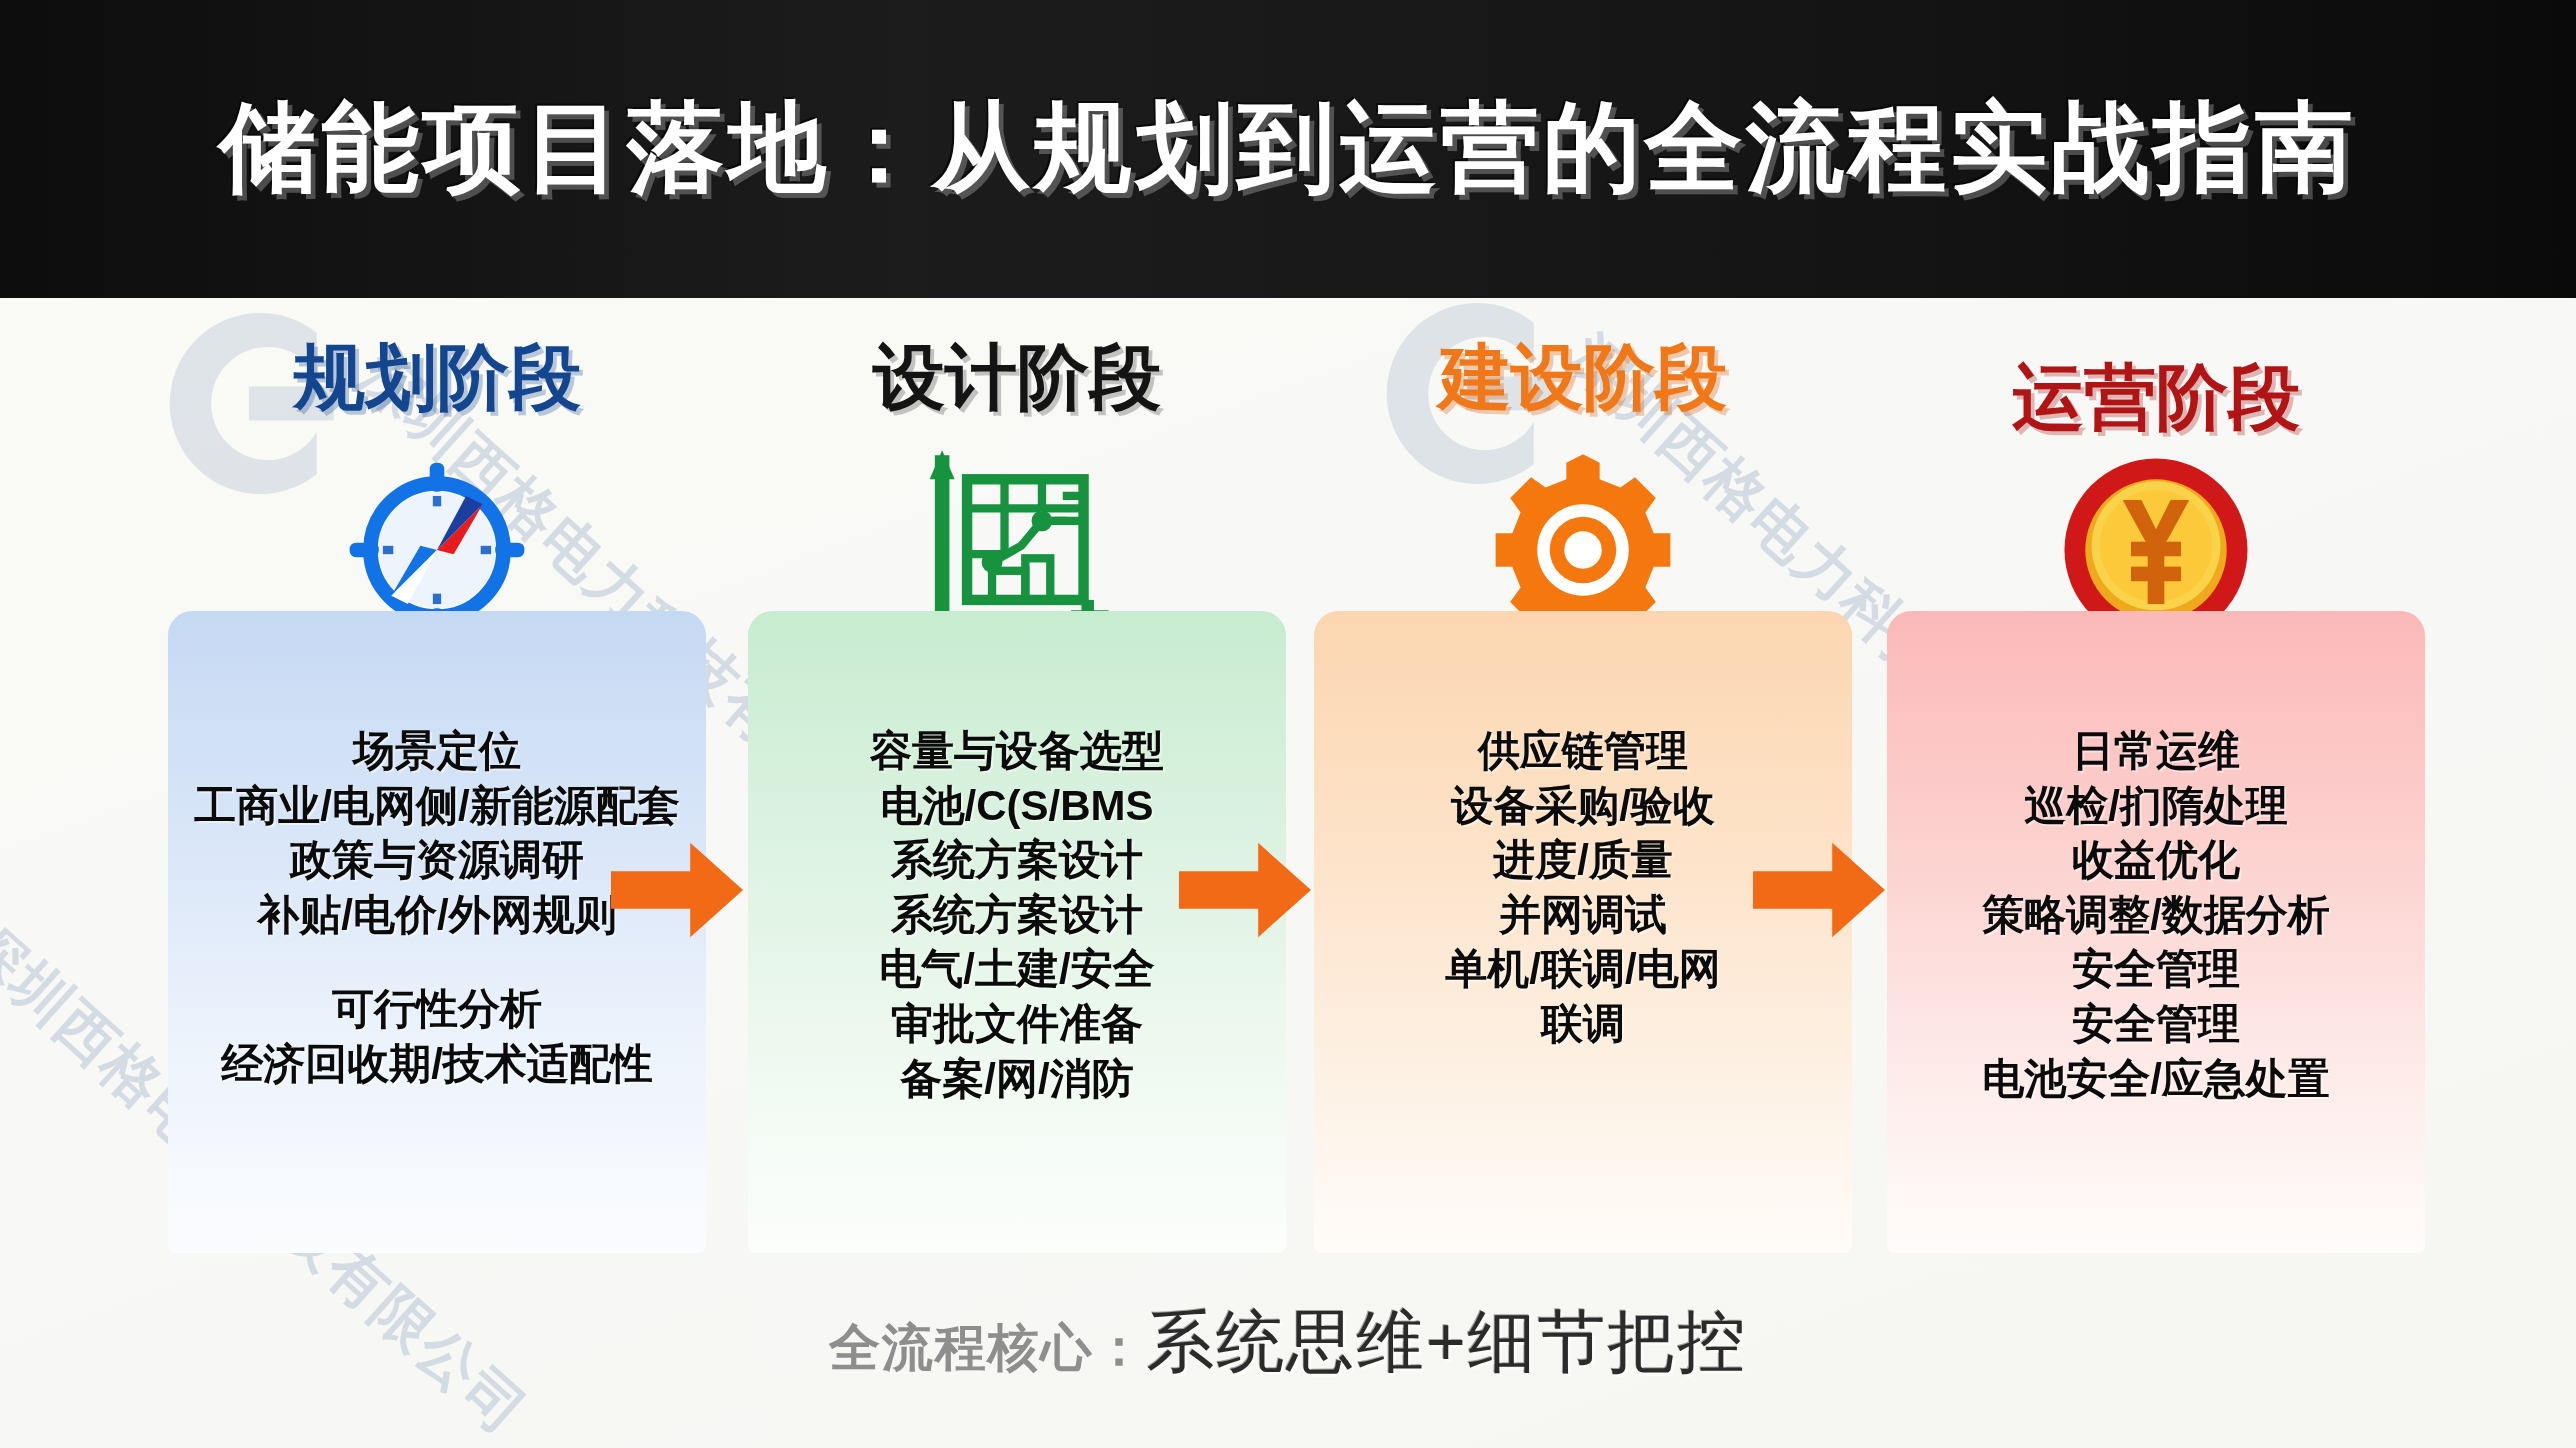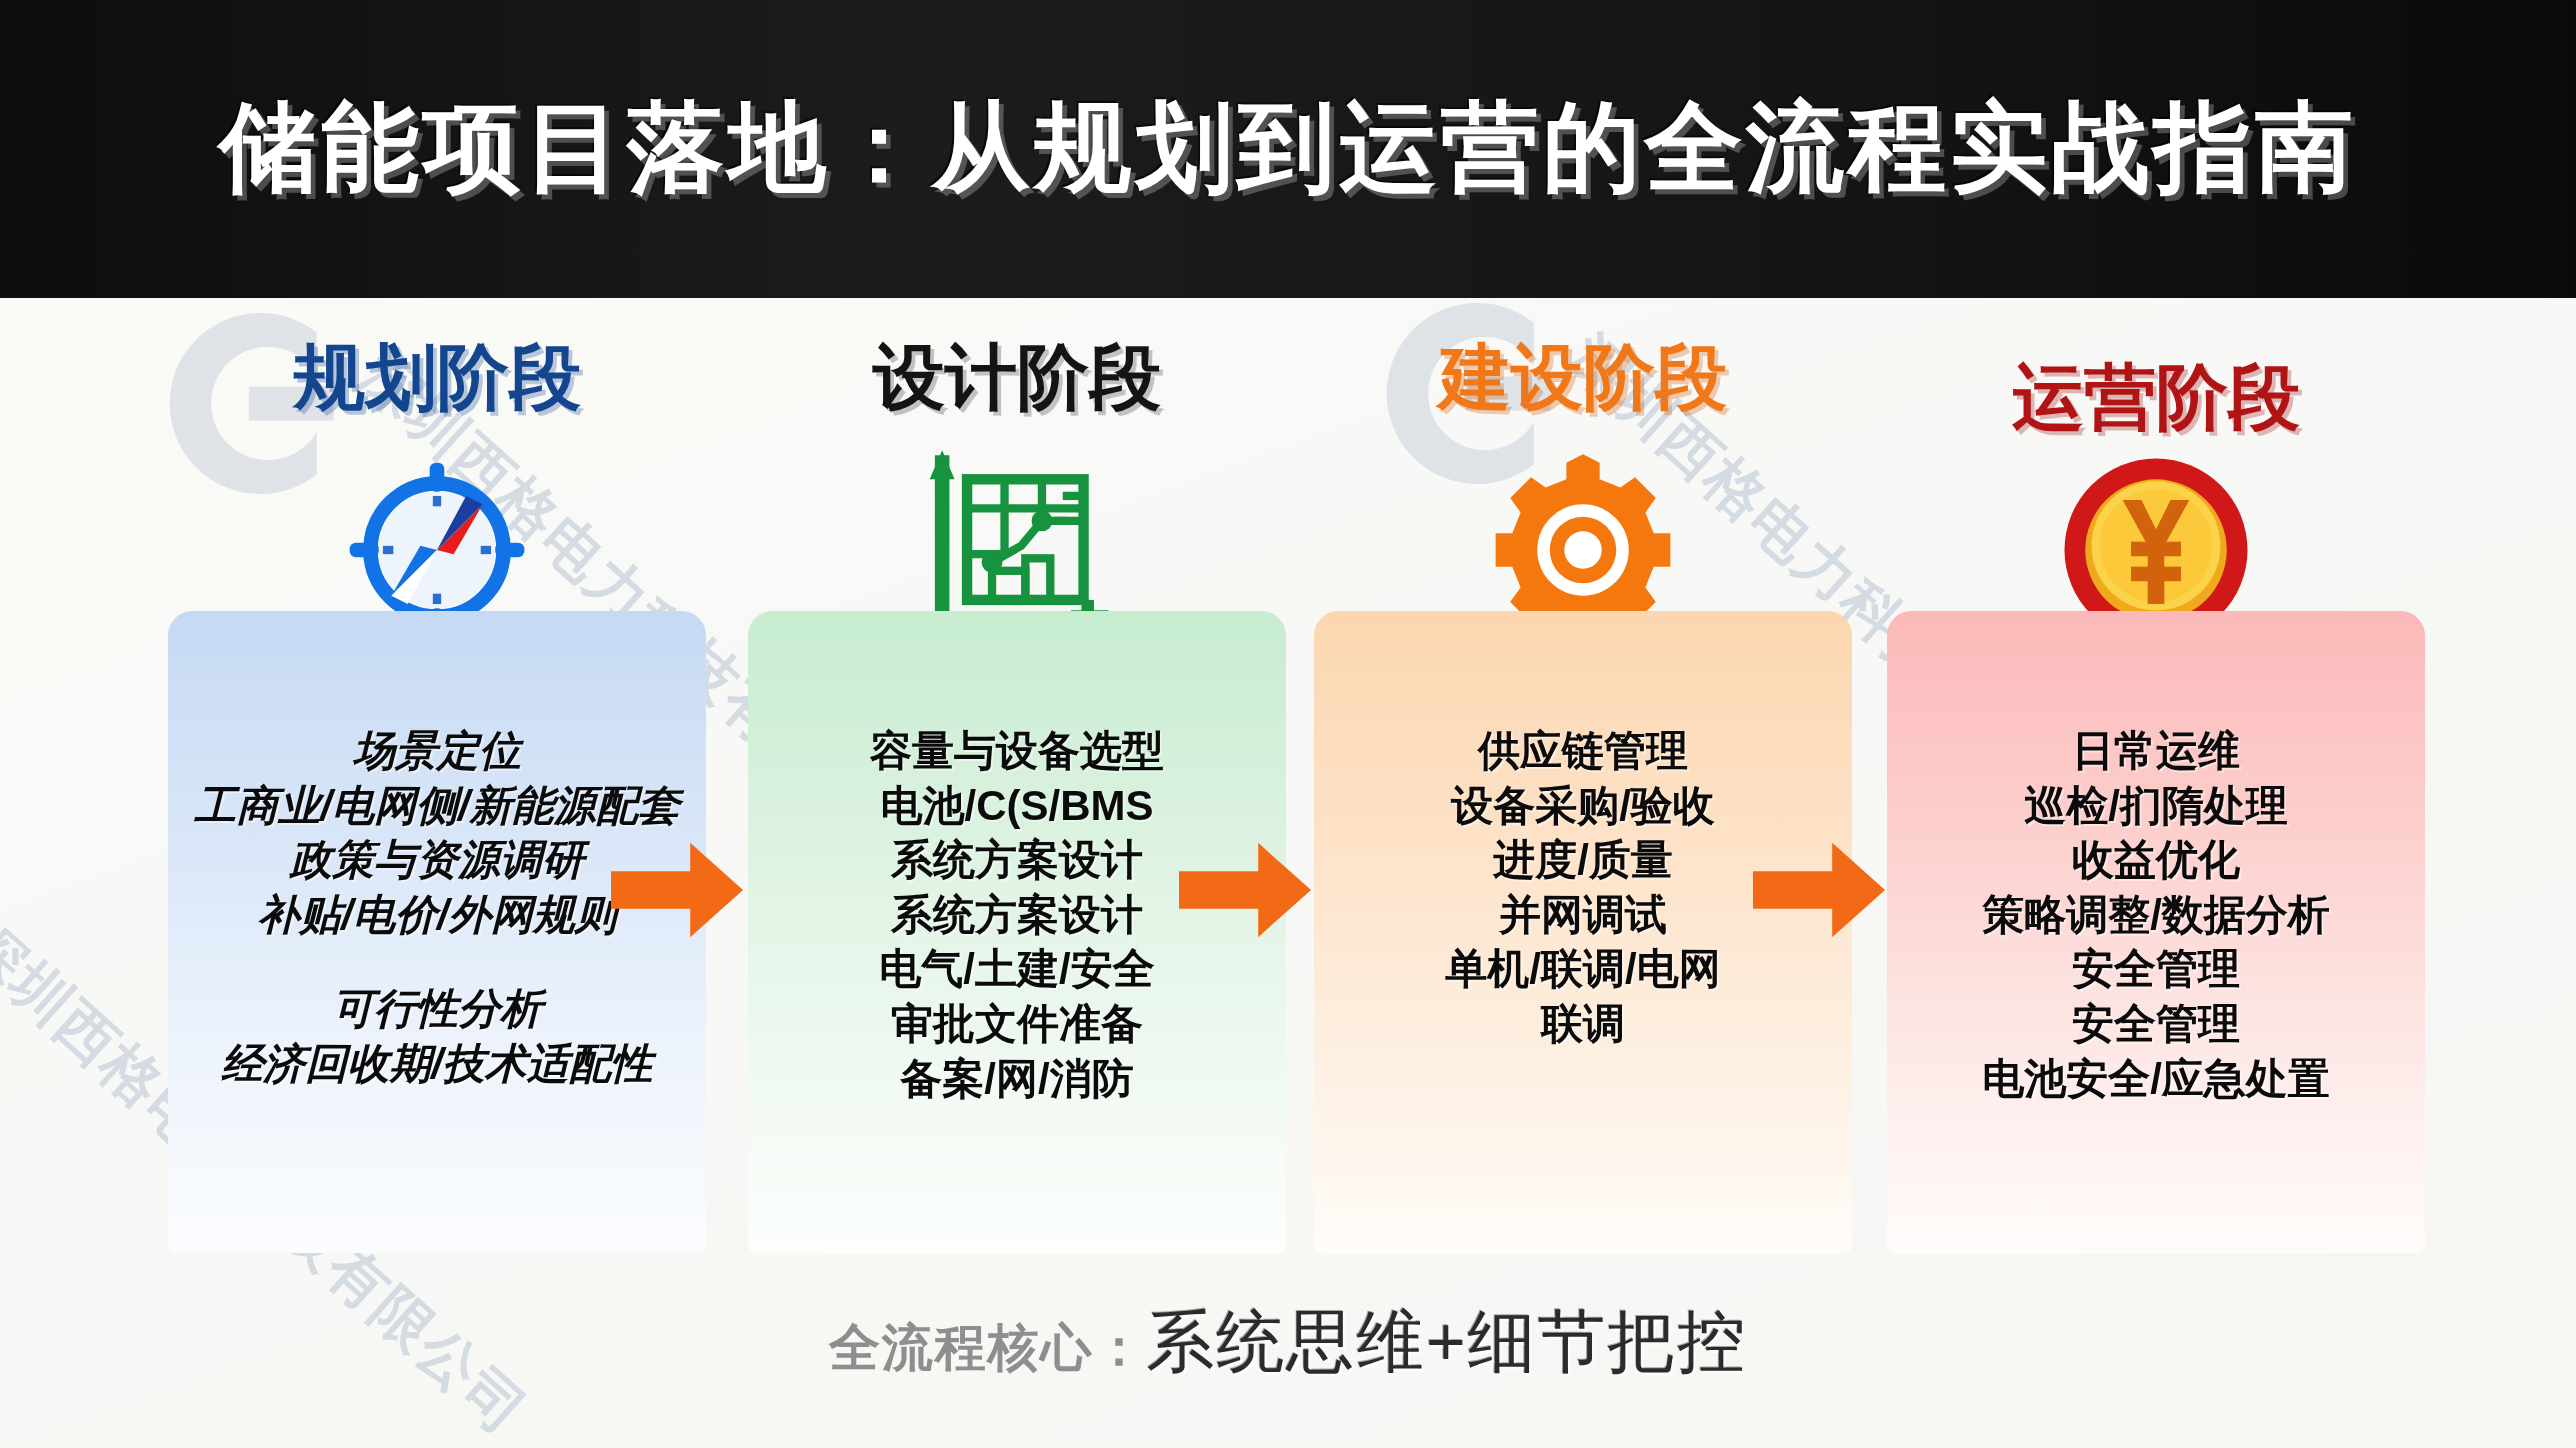--- a/index.html
+++ b/index.html
@@ -113,21 +113,21 @@
   .stage-icon svg { width: 100%; height: 100%; display: block; }
 
   .panel {
     position: absolute;
     top: 368px;
     left: 0;
     width: 100%;
     height: 642px;
     border-radius: 24.5px 24.5px 7.5px 7.5px;
   }
-  .p-blue   { background: linear-gradient(180deg, #c6d9f3 0%, #d9e6f8 35%, #eef4fc 70%, #fbfcfe 100%); font-style: italic; }
+  .p-blue   { background: linear-gradient(180deg, #c6d9f3 0%, #d9e6f8 35%, #eef4fc 70%, #fbfcfe 100%); }
   .p-green  { background: linear-gradient(180deg, #c7ecd0 0%, #dcf2e1 35%, #eff9f1 70%, #fcfefc 100%); }
   .p-orange { background: linear-gradient(180deg, #fbd6b0 0%, #fde2c7 35%, #fdf0e2 70%, #fffcf9 100%); }
   .p-red    { background: linear-gradient(180deg, #fbb9b9 0%, #fcd0cd 35%, #fdeae8 70%, #fffcfb 100%); }
 
   .panel-lines {
     position: absolute;
     top: 113px;
     left: 0;
     width: 100%;
     text-align: center;

